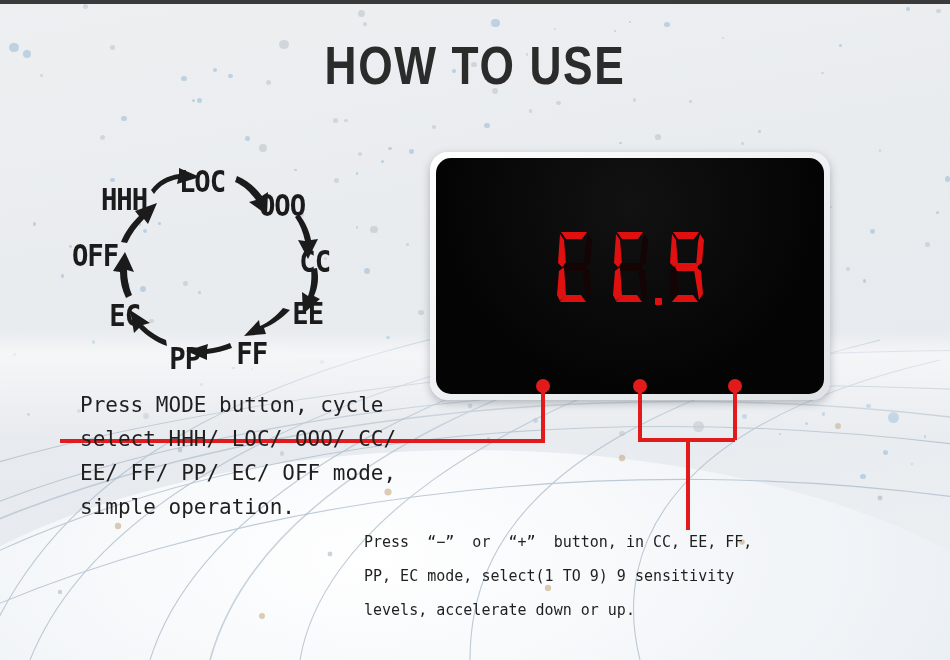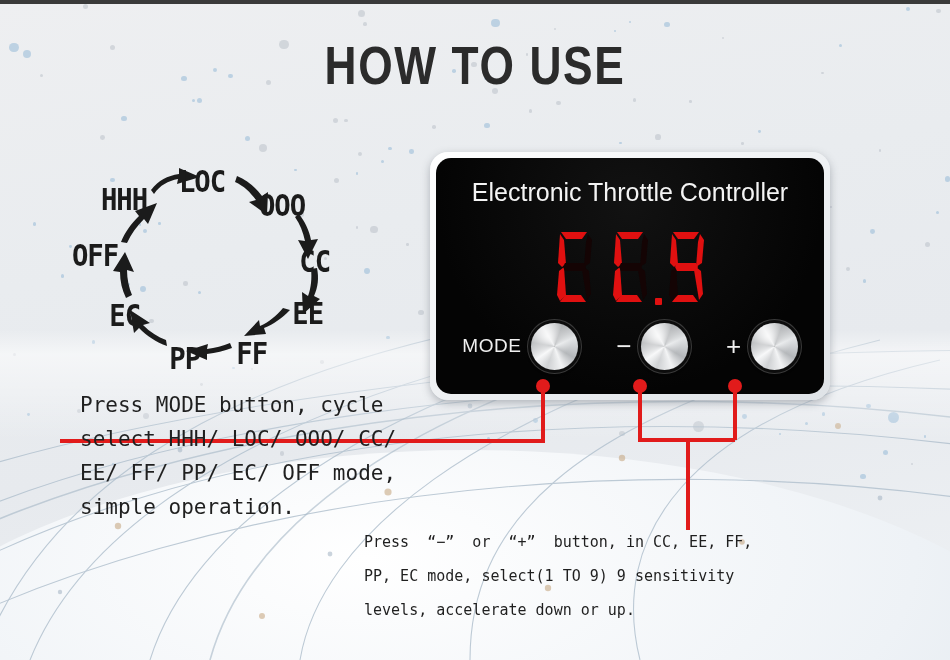--- a/index.html
+++ b/index.html
@@ -349,21 +349,20 @@
       <div class="seg" style="left: 238px; top: 140px; font-size: 26px;">EE</div>
       <div class="seg" style="left: 182px; top: 180px; font-size: 26px;">FF</div>
       <div class="seg" style="left: 115px; top: 185px; font-size: 26px;">PP</div>
       <div class="seg" style="left: 55px; top: 142px; font-size: 26px;">EC</div>
       <div class="seg" style="left: 18px; top: 82px; font-size: 26px;">OFF</div>
       <div class="seg" style="left: 47px; top: 26px; font-size: 26px;">HHH</div>
     </div>
 
   <div class="device">
     <div class="screen">
-      <div class="dev-title">Electronic Throttle Controller</div>
       <div class="display" id="display">
           <div class="digit">
             <svg width="46" height="78" viewBox="0 0 46 78">
               <path d="M10,3 L36,3 L31,10 L15,10 Z" fill="#e01010"></path>
               <path d="M37,5 L41,11 L39,34 L33,38 L35,13 Z" fill="#140404"></path>
               <path d="M38,42 L40,65 L36,71 L31,41 L33,38 Z" fill="#140404"></path>
               <path d="M14,66 L30,66 L35,73 L9,73 Z" fill="#e01010"></path>
               <path d="M8,42 L13,38 L15,66 L9,72 L6,66 Z" fill="#e01010"></path>
               <path d="M9,5 L13,11 L15,35 L11,38 L7,34 Z" fill="#e01010"></path>
               <path d="M12,38 L14,34 L33,34 L35,38 L33,42 L14,42 Z" fill="#140404"></path>
@@ -386,36 +385,20 @@
               <path d="M10,3 L36,3 L31,10 L15,10 Z" fill="#e01010"></path>
               <path d="M37,5 L41,11 L39,34 L33,38 L35,13 Z" fill="#e01010"></path>
               <path d="M38,42 L40,65 L36,71 L31,41 L33,38 Z" fill="#e01010"></path>
               <path d="M14,66 L30,66 L35,73 L9,73 Z" fill="#e01010"></path>
               <path d="M8,42 L13,38 L15,66 L9,72 L6,66 Z" fill="#140404"></path>
               <path d="M9,5 L13,11 L15,35 L11,38 L7,34 Z" fill="#e01010"></path>
               <path d="M12,38 L14,34 L33,34 L35,38 L33,42 L14,42 Z" fill="#e01010"></path>
             </svg>
           </div>
         </div>
-      <div class="btnrow">
-        <div class="bgroup">
-          <span class="blabel">MODE</span>
-          <span class="knob"></span>
-        </div>
-        <span class="gap"></span>
-        <div class="bgroup">
-          <span class="blabel sym">−</span>
-          <span class="knob"></span>
-        </div>
-        <span class="gap"></span>
-        <div class="bgroup">
-          <span class="blabel sym">+</span>
-          <span class="knob"></span>
-        </div>
-      </div>
     </div>
   </div>
 
   <svg class="connectors" width="950" height="660" viewBox="0 0 950 660">
     <g stroke="#e11b1b" stroke-width="4" fill="none">
 
       <path d="M543 384 L543 441 L60 441"></path>
 
       <path d="M640 384 L640 440 L735 440"></path>
 

